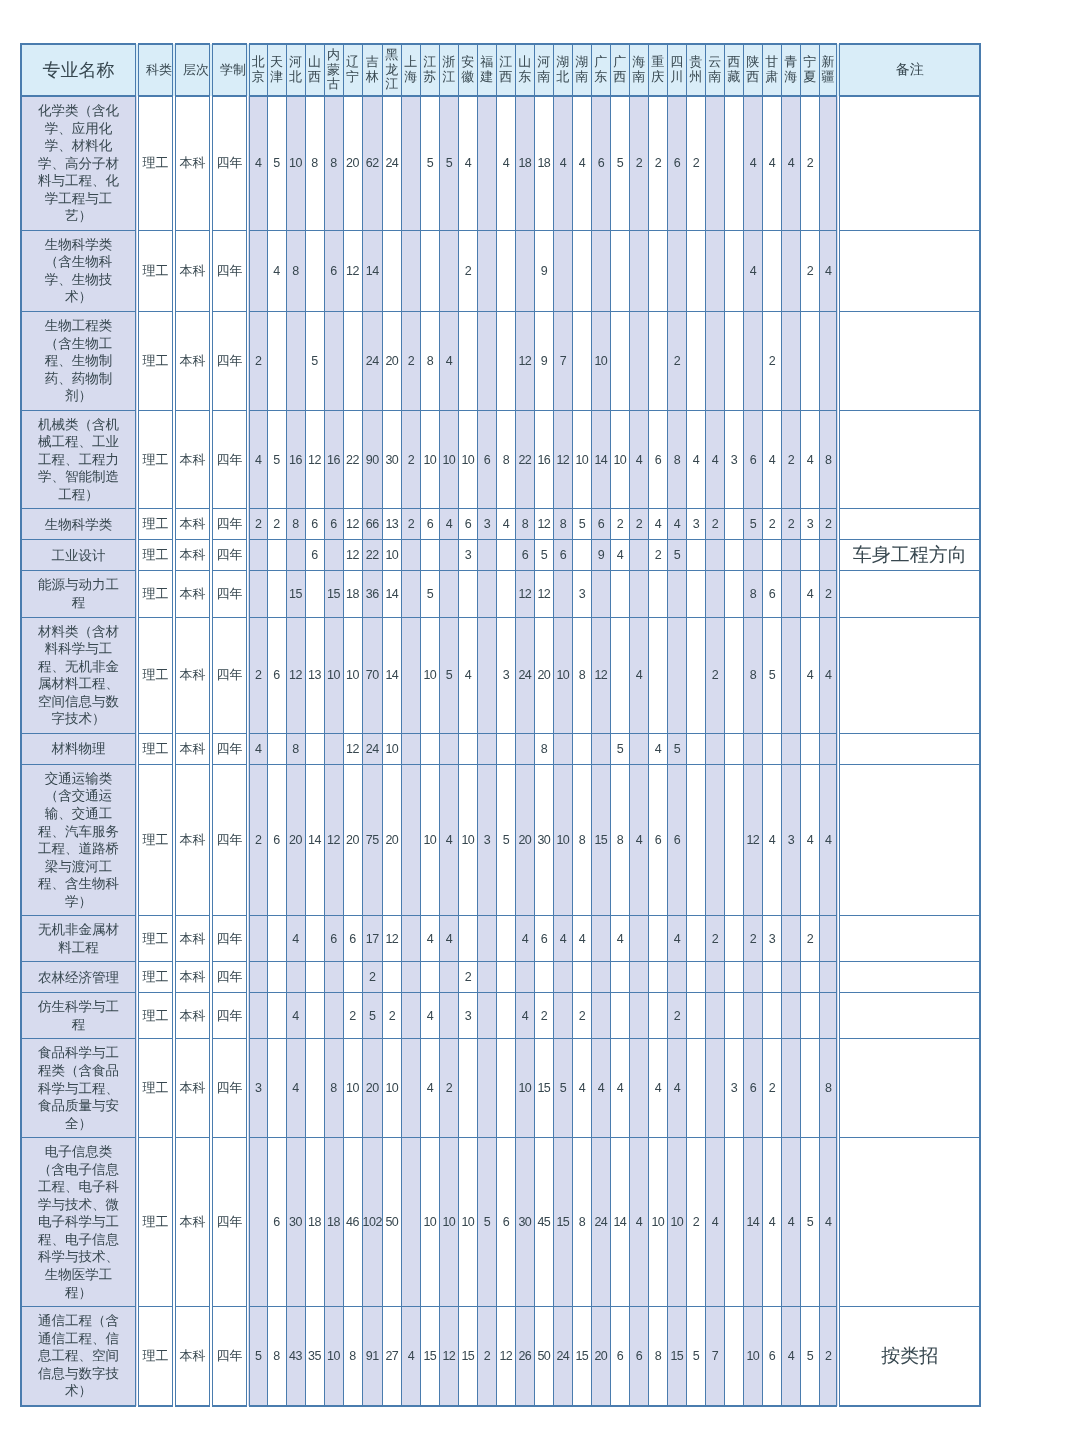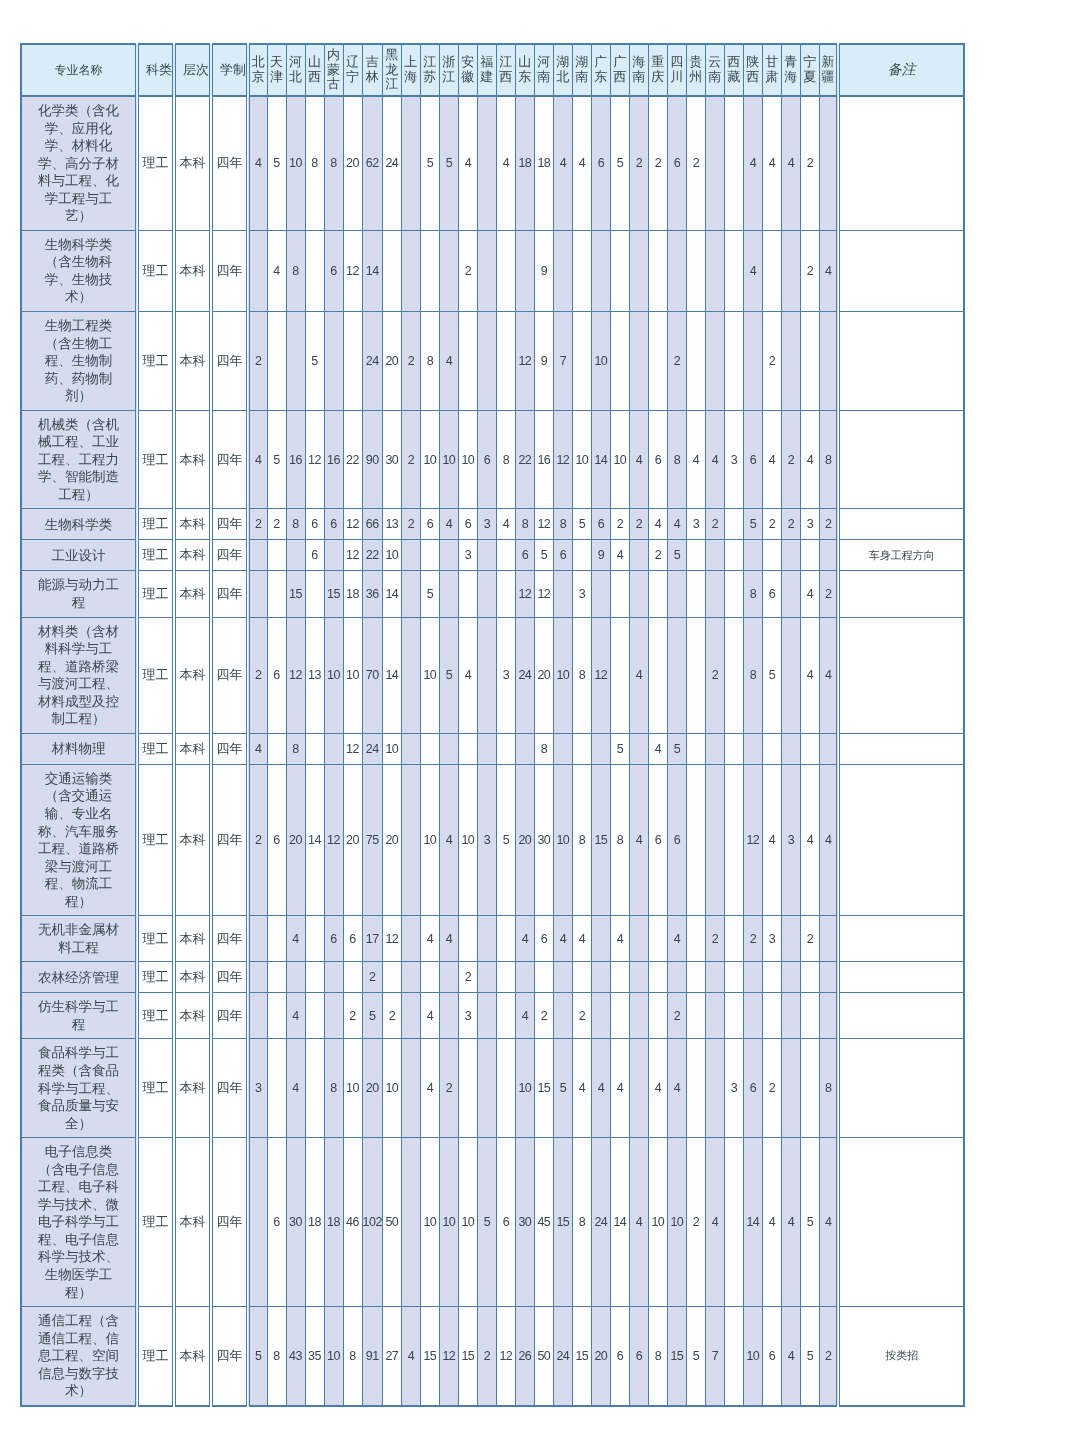--- a/index.html
+++ b/index.html
@@ -29,45 +29,45 @@
     overflow:visible;
   }
   thead th{
     background:var(--header-bg);
     font-weight:normal;
     font-size:13px;
     height:52px;
     border-bottom-width:2.5px;
     padding:2px 0;
   }
-  th.h-major{width:116px;font-size:12px;}
+  th.h-major{width:116px;font-size:18px;}
   th.h-small{width:37px;text-align:right;}
   th.vhead{
     width:19px;
     word-break:break-all;
     line-height:1.12;
     padding:2px 0;
   }
-  th.h-remark{width:126px;font-size:14px;font-style:italic;}
+  th.h-remark{width:142px;font-size:14px;}
   td{height:31px;font-size:12.5px;}
   td.major{
     background:var(--stripe-bg);
     font-size:13.5px;
     line-height:1.3;
     padding:5px 16px;
     text-align:center;
   }
   td.meta{font-size:13px;white-space:nowrap;}
   td.num{
     padding:0;
     white-space:nowrap;
     letter-spacing:-0.5px;
   }
   td.stripe{background:var(--stripe-bg);}
-  td.remark{font-size:11px;}
+  td.remark{font-size:19px;}
   .sep-left{border-left:4px double var(--border);}
 </style>
 </head>
 <body>
 
 <div class="page">
   <table>
     <thead id="thead">
         <tr>
           <th class="h-major">专业名称</th>
@@ -369,21 +369,21 @@
           <td class="num stripe"></td>
           <td class="num"></td>
           <td class="num stripe">8</td>
           <td class="num">6</td>
           <td class="num stripe"></td>
           <td class="num">4</td>
           <td class="num stripe">2</td>
           <td class="remark sep-left"></td>
         </tr>
         <tr>
-          <td class="major">材料类（含材料科学与工程、道路桥梁与渡河工程、材料成型及控制工程）</td>
+          <td class="major">材料类（含材料科学与工程、无机非金属材料工程、空间信息与数字技术）</td>
           <td class="meta sep-left">理工</td>
           <td class="meta sep-left">本科</td>
           <td class="meta sep-left">四年</td>
           <td class="num stripe sep-left">2</td>
           <td class="num">6</td>
           <td class="num stripe">12</td>
           <td class="num">13</td>
           <td class="num stripe">10</td>
           <td class="num">10</td>
           <td class="num stripe">70</td>
@@ -445,21 +445,21 @@
           <td class="num stripe"></td>
           <td class="num"></td>
           <td class="num stripe"></td>
           <td class="num"></td>
           <td class="num stripe"></td>
           <td class="num"></td>
           <td class="num stripe"></td>
           <td class="remark sep-left"></td>
         </tr>
         <tr>
-          <td class="major">交通运输类（含交通运输、专业名称、汽车服务工程、道路桥梁与渡河工程、物流工程）</td>
+          <td class="major">交通运输类（含交通运输、交通工程、汽车服务工程、道路桥梁与渡河工程、含生物科学）</td>
           <td class="meta sep-left">理工</td>
           <td class="meta sep-left">本科</td>
           <td class="meta sep-left">四年</td>
           <td class="num stripe sep-left">2</td>
           <td class="num">6</td>
           <td class="num stripe">20</td>
           <td class="num">14</td>
           <td class="num stripe">12</td>
           <td class="num">20</td>
           <td class="num stripe">75</td>

